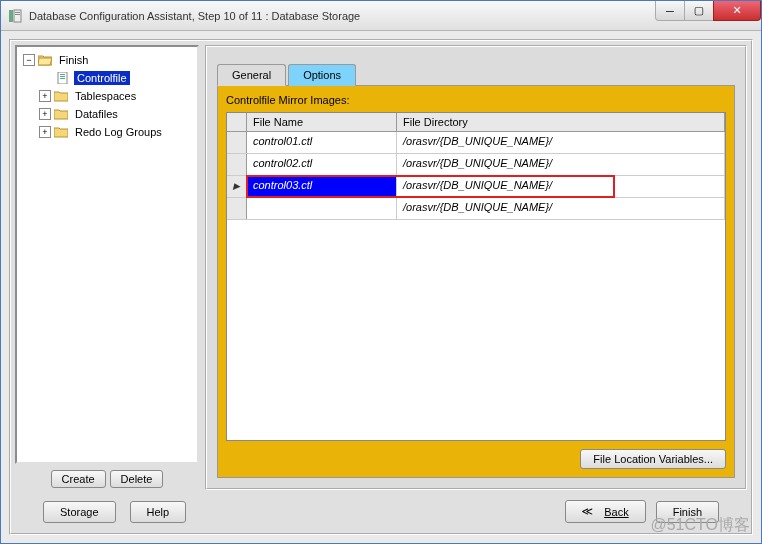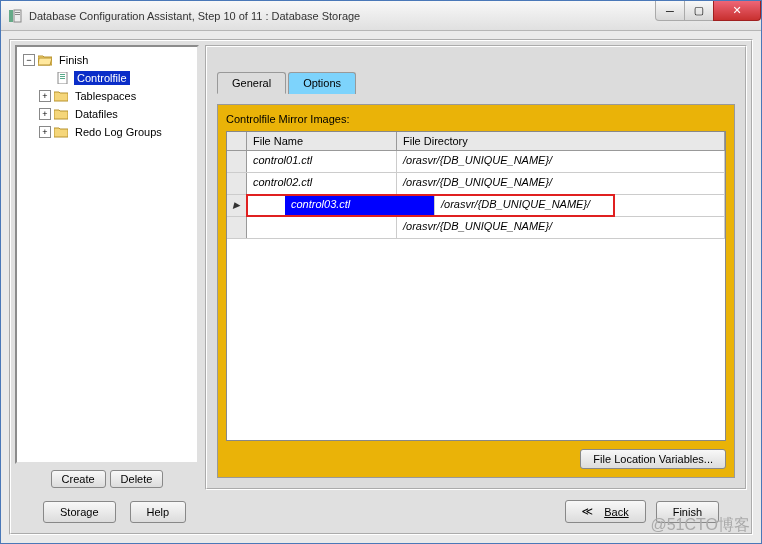--- a/index.html
+++ b/index.html
@@ -20,39 +20,39 @@
 .tree-row { display: flex; align-items: center; height: 18px; padding-left: 4px; white-space: nowrap; }
 .indent { display: inline-block; width: 16px; }
 .expander { width: 12px; height: 12px; border: 1px solid #888; background: #fff; display: inline-flex; align-items: center; justify-content: center; font-size: 9px; line-height: 1; margin-right: 2px; cursor: pointer; }
 .node-icon { width: 16px; height: 14px; margin-right: 3px; display: inline-flex; align-items: center; justify-content: center; }
 .folder-open svg, .folder-closed svg, .doc-icon svg { width: 14px; height: 12px; }
 .tree-label { padding: 1px 3px; }
 .tree-label.selected { background: #0a2dc8; color: #fff; }
 .tree-buttons { display: flex; gap: 4px; justify-content: center; padding: 6px 0 2px; }
 .btn { background: linear-gradient(#f8f8f8, #dcdcdc); border: 1px solid #888; border-radius: 3px; padding: 3px 12px; cursor: pointer; }
 .btn.small { padding: 2px 10px; }
-.right-panel { flex: 1; border: 2px groove #fff; background: #dcdcdc; padding: 24px 10px 10px; display: flex; flex-direction: column; gap: 11px; }
+.right-panel { flex: 1; border: 2px groove #fff; background: #dcdcdc; padding: 16px 10px 10px; display: flex; flex-direction: column; }
 .tabs { display: flex; position: relative; top: 1px; }
 .tab { border: 1px solid #999; border-bottom: none; padding: 4px 14px; background: #7dd3fc; margin-right: 2px; border-radius: 3px 3px 0 0; cursor: pointer; }
 .tab.active { background: #dcdcdc; border-bottom: 1px solid #dcdcdc; position: relative; z-index: 2; }
 .tab-body { border: 1px solid #999; background: #eab308; flex: 1; padding: 8px; display: flex; flex-direction: column; }
 .section-label { margin-bottom: 6px; }
 .grid-wrap { flex: 1; background: #fff; border: 1px solid #888; display: flex; flex-direction: column; }
 .grid-header { display: flex; background: #e8e8e8; border-bottom: 1px solid #999; }
 .gh-cell { border-right: 1px solid #999; padding: 3px 6px; }
 .gh-handle { width: 20px; background: #e8e8e8; }
 .gh-fn { width: 150px; }
 .gh-fd { flex: 1; }
 .grid-body { flex: 1; overflow: auto; background: #fff; }
 .grid-row { display: flex; border-bottom: 1px solid #ccc; height: 22px; position: relative; font-style: italic; }
 .g-handle { width: 20px; background: #e8e8e8; border-right: 1px solid #999; }
 .g-cell { padding: 3px 6px; border-right: 1px solid #ccc; }
 .g-fn { width: 150px; }
 .g-fd { flex: 1; }
-.grid-row.sel .g-fn { background: #0000ff; color: #fff; margin-left: 38px; }
+.grid-row.sel .g-fn { background: #0000ff; color: #fff; }
 .grid-row.sel .g-handle::after { content: "▶"; font-size: 9px; color: #333; display: block; text-align: center; line-height: 20px; }
 .hl-box { position: absolute; border: 2px solid #e02020; pointer-events: none; left: 19px; right: 110px; top: -1px; bottom: -1px; }
 .right-bottom { display: flex; justify-content: flex-end; padding-top: 8px; }
 .footer { display: flex; justify-content: space-between; align-items: center; padding: 10px 28px 6px; }
 .footer-left { display: flex; gap: 14px; }
 .footer-right { display: flex; gap: 10px; align-items: center; }
 .navbtn { background: linear-gradient(#f8f8f8, #dcdcdc); border: 1px solid #888; border-radius: 3px; padding: 4px 16px; cursor: pointer; display: flex; align-items: center; gap: 4px; }
 .u { text-decoration: underline; }
 .watermark { position: absolute; right: 12px; bottom: 8px; color: #aaa; font-size: 16px; pointer-events: none; }
 .container { position: relative; }

